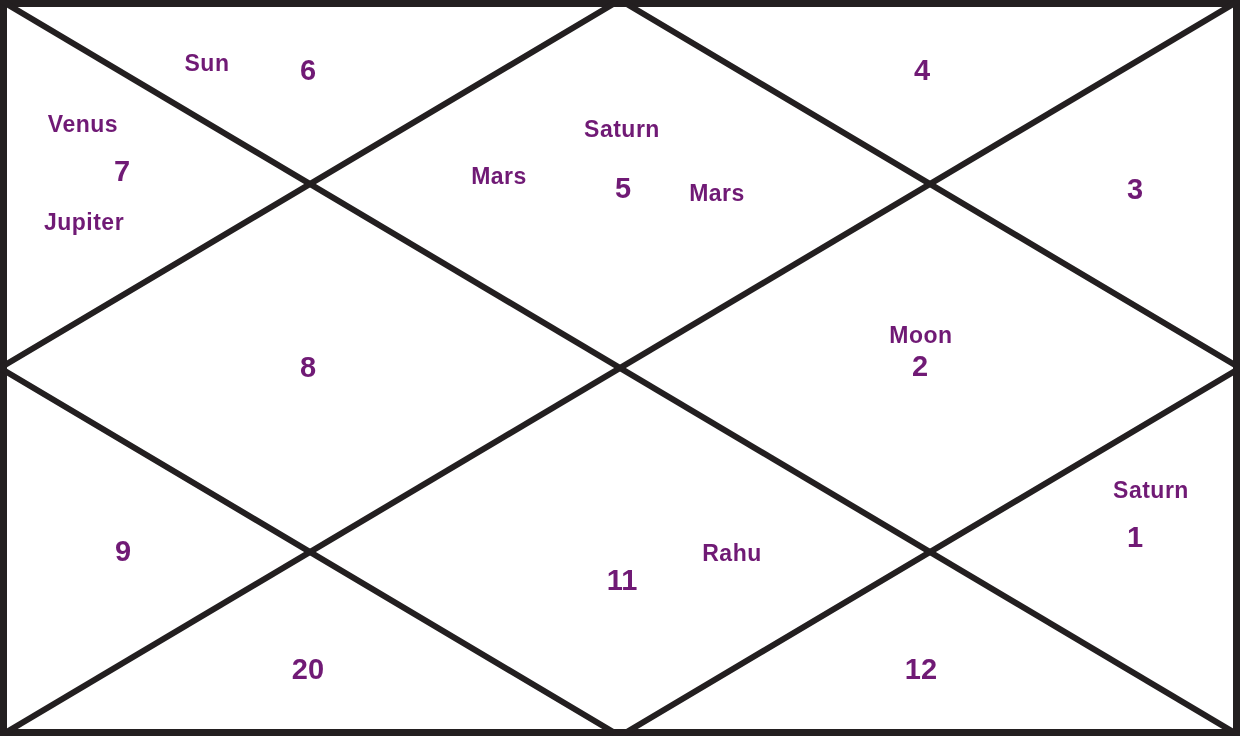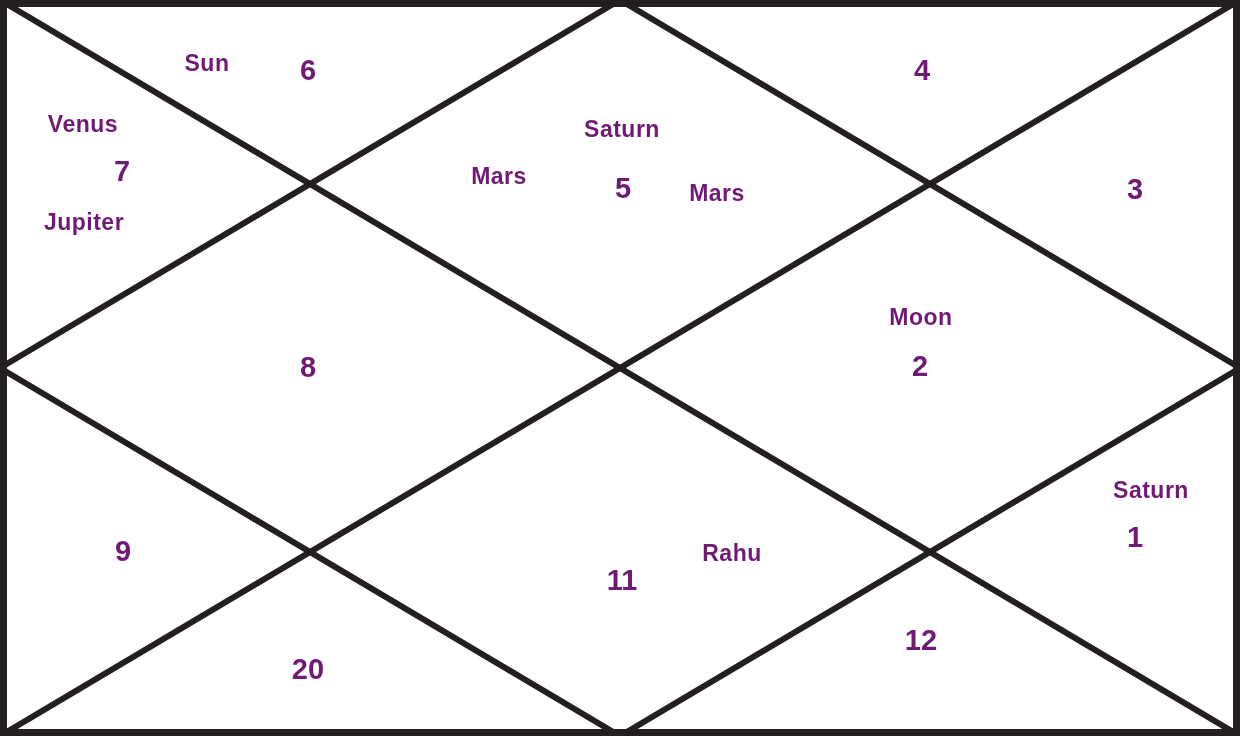--- a/index.html
+++ b/index.html
@@ -56,27 +56,27 @@
 
   <div class="label planet" style="left:622px;  top:129px;">Saturn</div>
   <div class="label planet" style="left:499px;  top:176px;">Mars</div>
   <div class="label house-num" style="left:623px;  top:188px;">5</div>
   <div class="label planet" style="left:717px;  top:193px;">Mars</div>
 
   <div class="label house-num" style="left:922px;  top:70px;">4</div>
 
   <div class="label house-num" style="left:1135px; top:189px;">3</div>
 
-  <div class="label planet" style="left:921px;  top:317px;">Moon</div>
+  <div class="label planet" style="left:921px;  top:335px;">Moon</div>
   <div class="label house-num" style="left:920px;  top:366px;">2</div>
 
   <div class="label planet" style="left:1136px; top:490px;margin-left:15px;">Saturn</div>
   <div class="label house-num" style="left:1135px; top:537px;">1</div>
 
-  <div class="label house-num" style="left:921px;  top:640px;">12</div>
+  <div class="label house-num" style="left:921px;  top:669px;">12</div>
 
   <div class="label house-num" style="left:622px;  top:550px;margin-top:30px;">11</div>
   <div class="label planet" style="left:732px;  top:553px;">Rahu</div>
 
   <div class="label house-num" style="left:308px;  top:669px;">20</div>
 
   <div class="label house-num" style="left:123px;  top:551px;">9</div>
 
   <div class="label house-num" style="left:308px;  top:367px;">8</div>
 

